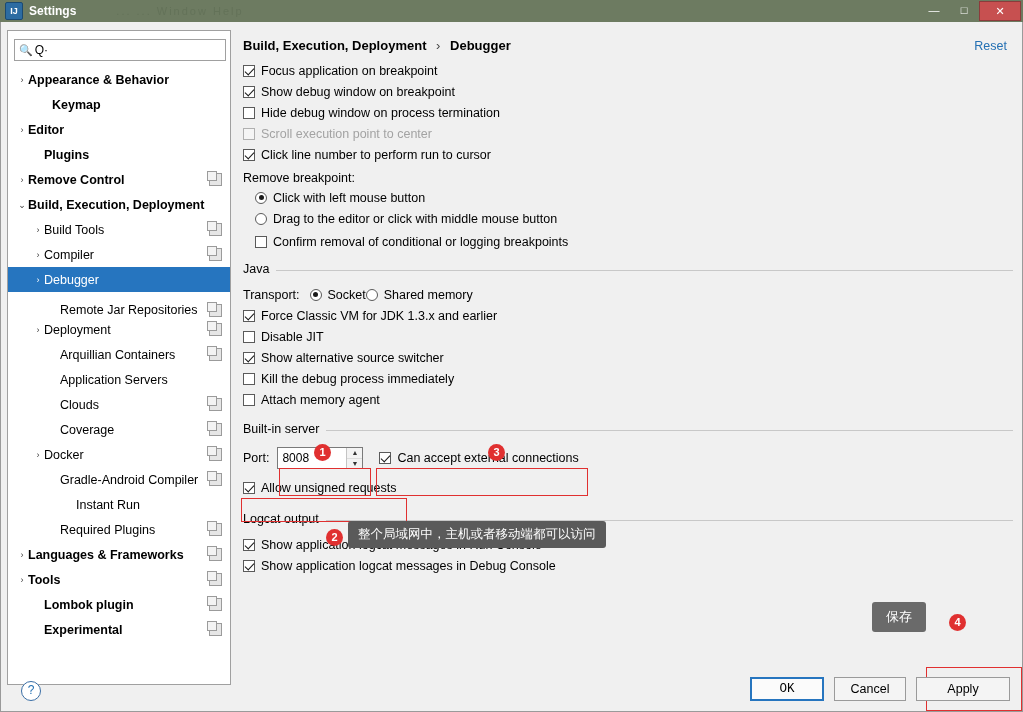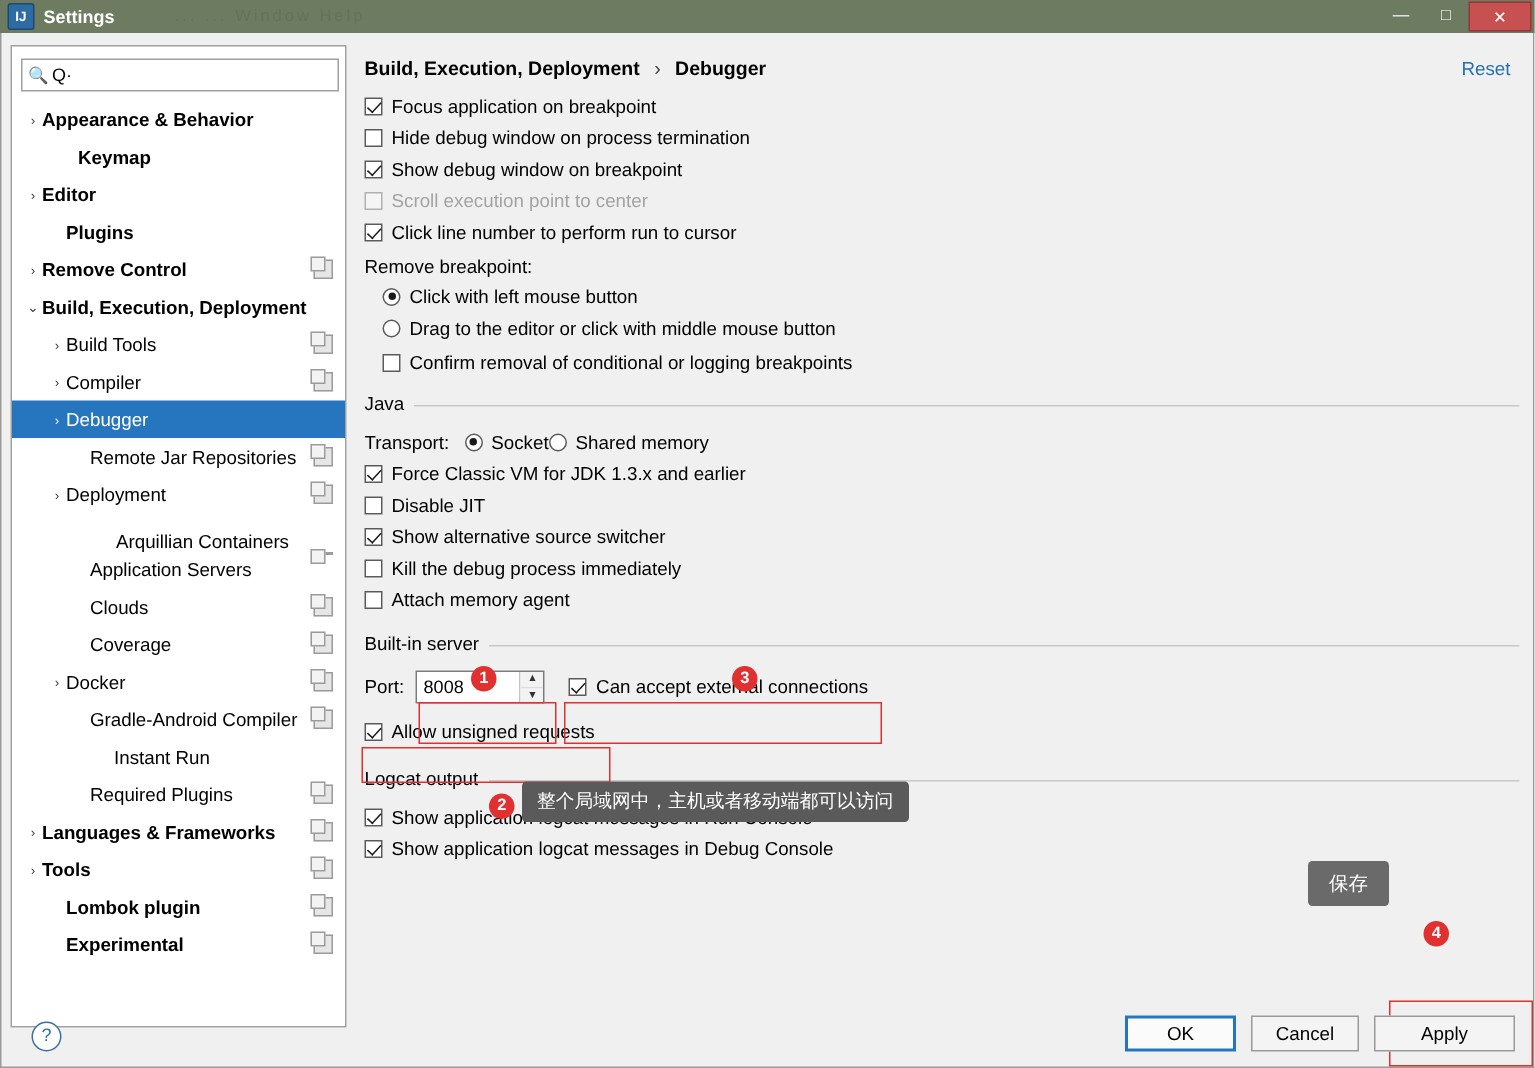--- a/index.html
+++ b/index.html
@@ -194,31 +194,31 @@
         </div>
         <div class="tree-item" style="padding-left: 24px;">
           <span class="arrow">›</span>
           <span class="tlabel">Compiler</span>
           <span class="copy-ico"></span>
         </div>
         <div class="tree-item sel" style="padding-left: 24px;">
           <span class="arrow">›</span>
           <span class="tlabel">Debugger</span>
         </div>
-        <div class="tree-item" style="padding-left: 40px;">
+        <div class="tree-item" style="padding-left: 40px; align-items: flex-end;">
           <span class="arrow"></span>
           <span class="tlabel">Remote Jar Repositories</span>
           <span class="copy-ico"></span>
         </div>
         <div class="tree-item" style="padding-left: 24px;">
           <span class="arrow">›</span>
           <span class="tlabel">Deployment</span>
           <span class="copy-ico"></span>
         </div>
-        <div class="tree-item" style="padding-left: 40px; flex-direction: column;">
+        <div class="tree-item" style="padding-left: 40px;">
           <span class="arrow"></span>
           <span class="tlabel">Arquillian Containers</span>
           <span class="copy-ico"></span>
         </div>
         <div class="tree-item" style="padding-left: 40px;">
           <span class="arrow"></span>
           <span class="tlabel">Application Servers</span>
         </div>
         <div class="tree-item" style="padding-left: 40px;">
           <span class="arrow"></span>
@@ -281,26 +281,26 @@
     <div id="reset">Reset</div>
 
     <div id="settings-body">
 
       <div id="general-list">
           <div class="row">
             <span class="cb checked"></span>
             <span class="lbl">Focus application on breakpoint</span>
           </div>
           <div class="row">
+            <span class="cb checked"></span>
+            <span class="lbl">Show debug window on breakpoint</span>
+          </div>
+          <div class="row">
             <span class="cb"></span>
             <span class="lbl">Hide debug window on process termination</span>
-          </div>
-          <div class="row">
-            <span class="cb checked"></span>
-            <span class="lbl">Show debug window on breakpoint</span>
           </div>
           <div class="row">
             <span class="cb dis"></span>
             <span class="lbl dis">Scroll execution point to center</span>
           </div>
           <div class="row">
             <span class="cb checked"></span>
             <span class="lbl">Click line number to perform run to cursor</span>
           </div>
         </div>
@@ -401,25 +401,25 @@
   <div class="ann-box" style="left:278px;top:446px;width:92px;height:28px;"></div>
 
   <div class="ann-num" style="left:487px;top:422px;">3</div>
   <div class="ann-box" style="left:375px;top:446px;width:212px;height:28px;"></div>
 
   <div class="ann-box" style="left:240px;top:476px;width:166px;height:24px;"></div>
   <div class="ann-num" style="left:325px;top:507px;">2</div>
 
   <div class="tooltip" style="left:347px;top:499px;">整个局域网中，主机或者移动端都可以访问</div>
 
-  <div class="save-box" style="left:871px;top:552px;">保存</div>
+  <div class="save-box" style="left:871px;top:580px;">保存</div>
   <div class="ann-num" style="left:948px;top:592px;">4</div>
   <div class="ann-box" style="left:925px;top:645px;width:96px;height:44px;"></div>
 
   <div id="bottom-bar">
     <div id="help-ico">?</div>
     <div style="position:absolute;right:12px;bottom:10px;display:flex;gap:10px;">
-      <div class="btn default" style="width:74px;">OK</div>
+      <div class="btn default" style="width:74px;font-family:Liberation Mono, monospace;">OK</div>
       <div class="btn" style="width:56px;">Cancel</div>
       <div class="btn" style="width:94px;">Apply</div>
     </div>
   </div>
 </div>
 
 </body></html>

